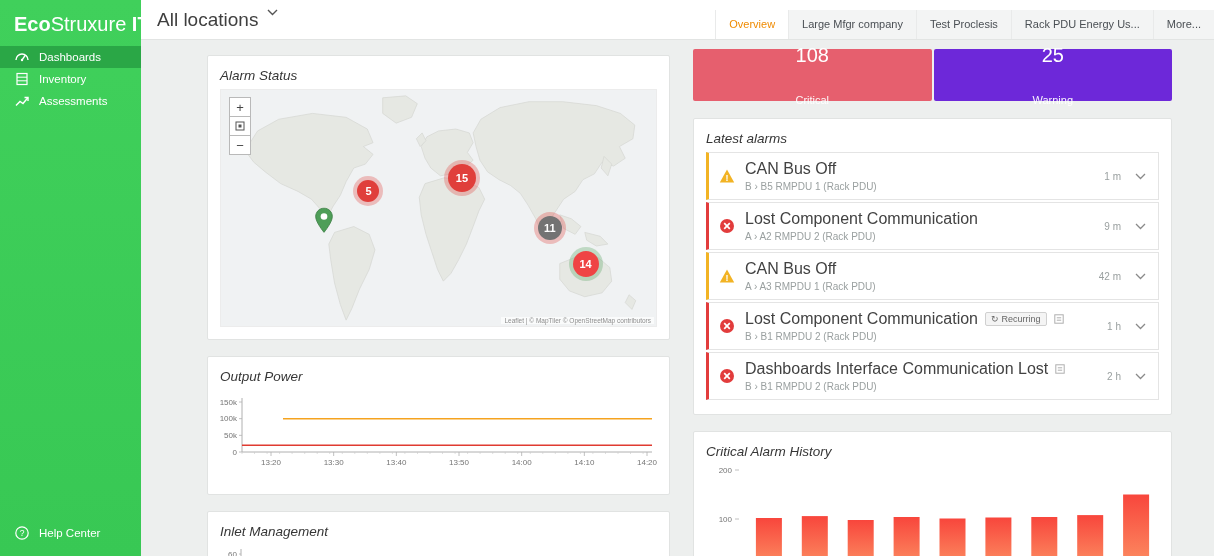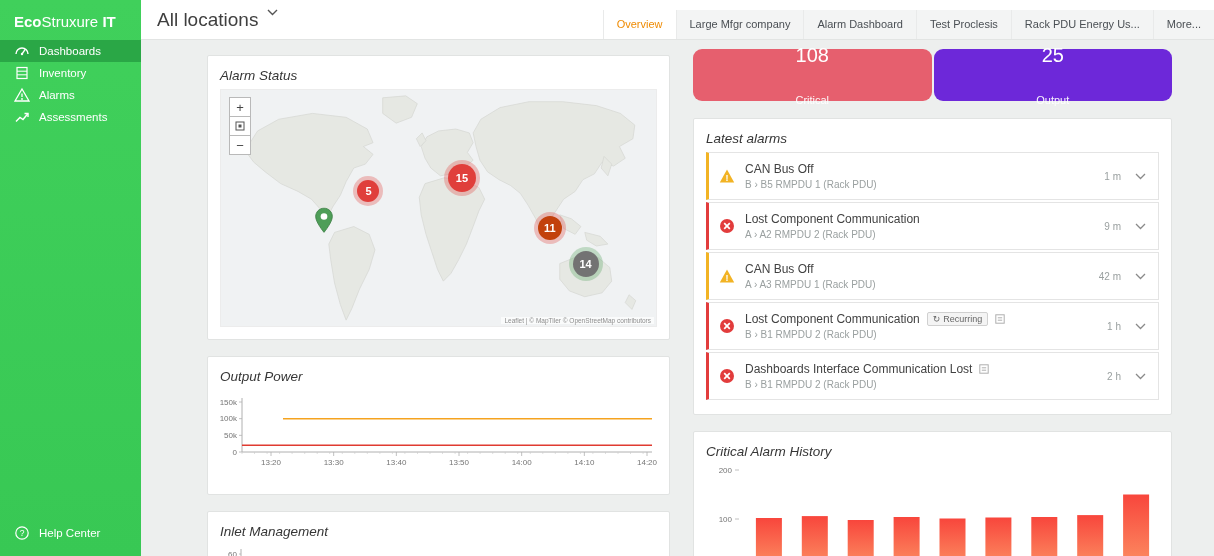--- a/index.html
+++ b/index.html
@@ -2,21 +2,21 @@
 <html><head>
 <meta charset="utf-8">
 <style>
   * { box-sizing: border-box; margin: 0; padding: 0; }
   html,body { width:1214px; height:556px; overflow:hidden; background:#edefee;
               font-family:"Liberation Sans", sans-serif; color:#3c3c3c; }
 
   
   .sidebar { position:absolute; left:0; top:0; width:141px; height:556px;
              background:linear-gradient(180deg,#40d05b,#38c854); z-index:10; }
-  .logo { padding:13px 14px 10px 14px; color:#fff; font-size:15px; white-space:nowrap; }
+  .logo { padding:13px 14px 10px 14px; color:#fff; font-size:20px; white-space:nowrap; }
   .logo .b { font-weight:bold; }
   .nav-item { display:flex; align-items:center; height:22px; padding:0 14px;
               color:#fff; font-size:11.5px; cursor:pointer; }
   .nav-item.active { background:#2aa746; }
   .nav-icon { width:16px; height:16px; margin-right:9px; display:inline-flex; }
   .nav-icon svg { width:16px; height:16px; }
   .help { position:absolute; bottom:10px; left:0; right:0; display:flex; align-items:center;
           padding:0 14px; height:26px; color:#fff; font-size:11.5px; cursor:pointer; }
 
   
@@ -54,32 +54,32 @@
   .map-pin { position:absolute; transform:translate(-50%,-100%); width:20px; cursor:pointer; }
   .attribution { position:absolute; right:2px; bottom:2px; font-size:6.5px; color:#8d8d8d;
                  background:rgba(255,255,255,.65); padding:0 3px; z-index:4; }
 
   
   svg .tick { font-size:8px; fill:#757575; font-family:"Liberation Sans",sans-serif; }
 
   
   .stats { display:flex; gap:2px; height:52px; }
   .stat { flex:1; display:flex; flex-direction:column; align-items:center; justify-content:center;
-          color:#fff; border-radius:9px; cursor:pointer;gap:28px; }
+          color:#fff; border-radius:2px; cursor:pointer;gap:28px; }
   .stat-value { font-size:20px; line-height:22px; }
   .stat-label { font-size:11px; opacity:.95; }
   .alarms-card { margin-top:17px; }
   .alarm-row { display:flex; align-items:center; height:48px; padding:0 10px;
                border:1px solid #e4e4e4; border-left-width:3px; border-left-style:solid;
                margin-bottom:2px; background:#fff; cursor:pointer; }
   .sev-icon { width:16px; height:16px; flex:none; }
   .sev-icon svg { width:16px; height:16px; }
   .alarm-text { flex:1; margin-left:10px; min-width:0; }
   .alarm-title-line { display:flex; align-items:center; gap:7px; }
-  .alarm-title { font-size:12px; color:#424242; white-space:nowrap; }
+  .alarm-title { font-size:16px; color:#424242; white-space:nowrap; }
   .badge { display:inline-flex; align-items:center; gap:3px; border:1px solid #d0d0d0;
            background:#f4f4f4; border-radius:2px; padding:0 5px; font-size:9px; color:#666;
            height:14px; }
   .meta-icon { display:inline-flex; opacity:.8; }
   .alarm-path { font-size:10px; color:#9aa0a0; margin-top:3px; }
   .alarm-time { font-size:10px; color:#9aa0a0; margin-right:12px; white-space:nowrap; }
   .alarm-chevron { display:inline-flex; padding:2px; cursor:pointer; }
   .history-card { height:280px; overflow:hidden; }
 </style>
 </head>
@@ -104,30 +104,20 @@
             <rect x="3" y="2.5" width="10" height="11" fill="none" stroke="#fff" stroke-width="1.2"></rect>
             <line x1="3" y1="6.2" x2="13" y2="6.2" stroke="#fff"></line>
             <line x1="3" y1="9.8" x2="13" y2="9.8" stroke="#fff"></line>
           </svg>
         </span>
         <span class="nav-label">Inventory</span>
       </div>
       <div class="nav-item">
         <span class="nav-icon">
           <svg viewBox="0 0 16 16">
-            <path d="M8 2 L15 14 H1 Z" fill="none" stroke="#fff" stroke-width="1.3"></path>
-            <line x1="8" y1="6.5" x2="8" y2="10" stroke="#fff" stroke-width="1.3"></line>
-            <circle cx="8" cy="12" r="0.9" fill="#fff"></circle>
-          </svg>
-        </span>
-        <span class="nav-label">Alarms</span>
-      </div>
-      <div class="nav-item">
-        <span class="nav-icon">
-          <svg viewBox="0 0 16 16">
             <path d="M2 12.5 L6 8.5 L9 10.5 L14 4.5" fill="none" stroke="#fff" stroke-width="1.4"></path>
             <path d="M10.5 4.5 h3.5 v3.5" fill="none" stroke="#fff" stroke-width="1.4"></path>
           </svg>
         </span>
         <span class="nav-label">Assessments</span>
       </div>
     </nav>
   <div class="help">
     <span class="nav-icon">
         <svg viewBox="0 0 16 16">
@@ -144,21 +134,20 @@
     <span>All locations</span>
     <span class="loc-caret">
         <svg width="11" height="7" viewBox="0 0 11 7">
           <path d="M1 1 L5.5 5.5 L10 1" fill="none" stroke="#555" stroke-width="1.4"></path>
         </svg>
       </span>
   </div>
   <div class="tabs">
       <div class="tab active" style="color: rgb(239, 139, 3);">Overview</div>
       <div class="tab">Large Mfgr company</div>
-      <div class="tab">Alarm Dashboard</div>
       <div class="tab">Test Proclesis</div>
       <div class="tab">Rack PDU Energy Us...</div>
       <div class="tab">More...</div>
     </div>
 </div>
 
 <div class="main">
 
   <div class="col-left">
     <section class="card">
@@ -191,22 +180,22 @@
             </button>
           <button class="map-btn">−</button>
         </div>
         <div class="marker-layer">
             <div class="map-pin" style="left: 23.7%; top: 62.6%;"><svg viewBox="0 0 24 32" width="20">
                 <path d="M12 1 C6 1 2 6 2 11 c0 7 10 19 10 19 s10 -12 10 -19 C22 6 18 1 12 1 Z" fill="#4e9e58" stroke="#3d7f45"></path>
                 <circle cx="12" cy="11" r="4" fill="#fff"></circle>
               </svg></div>
             <div class="cluster" style="left: 33.9%; top: 42.9%; width: 22px; height: 22px; background: rgb(224, 63, 59); box-shadow: rgba(224, 63, 59, 0.3) 0px 0px 0px 4px;">5</div>
             <div class="cluster" style="left: 55.4%; top: 37.4%; width: 28px; height: 28px; background: rgb(224, 63, 59); box-shadow: rgba(224, 63, 59, 0.3) 0px 0px 0px 4px;">15</div>
-            <div class="cluster" style="left: 75.6%; top: 58.4%; width: 24px; height: 24px; background: #c2410c; box-shadow: rgba(224, 63, 59, 0.3) 0px 0px 0px 4px;">11</div>
-            <div class="cluster" style="left: 83.8%; top: 73.9%; width: 26px; height: 26px; background: #737373; box-shadow: rgba(78, 158, 88, 0.3) 0px 0px 0px 4px;">14</div>
+            <div class="cluster" style="left: 75.6%; top: 58.4%; width: 24px; height: 24px; background: #737373; box-shadow: rgba(224, 63, 59, 0.3) 0px 0px 0px 4px;">11</div>
+            <div class="cluster" style="left: 83.8%; top: 73.9%; width: 26px; height: 26px; background: #ef4444; box-shadow: rgba(78, 158, 88, 0.3) 0px 0px 0px 4px;">14</div>
           </div>
         <div class="attribution">Leaflet | © MapTiler © OpenStreetMap contributors</div>
       </div>
     </section>
 
     <section class="card mb16">
       <div class="card-title">Output Power</div>
       <svg id="output-power-chart" width="437" height="88">
           <line x1="19" y1="62" x2="22" y2="62" stroke="#b0b0b0" stroke-width="0.8"></line>
           <text class="tick" x="17" y="64.5" text-anchor="end">0</text>
@@ -281,21 +270,21 @@
   </div>
 
   <div class="col-right">
     <div class="stats">
       <div class="stat" style="background: rgb(230, 95, 110);">
         <div class="stat-value">108</div>
         <div class="stat-label">Critical</div>
       </div>
       <div class="stat" style="background: #6d28d9;">
         <div class="stat-value">25</div>
-        <div class="stat-label">Output</div>
+        <div class="stat-label">Warning</div>
       </div>
     </div>
 
     <section class="card alarms-card">
       <div class="card-title">Latest alarms</div>
       <div>
           <div class="alarm-row" style="border-left-color: rgb(242, 179, 36);">
             <span class="sev-icon"><svg viewBox="0 0 16 16">
                 <path d="M8 1.5 L15.2 14.5 H0.8 Z" fill="#f2b324"></path>
                 <text x="8" y="12.6" font-size="9" fill="#fff" text-anchor="middle" font-weight="bold">!</text>

